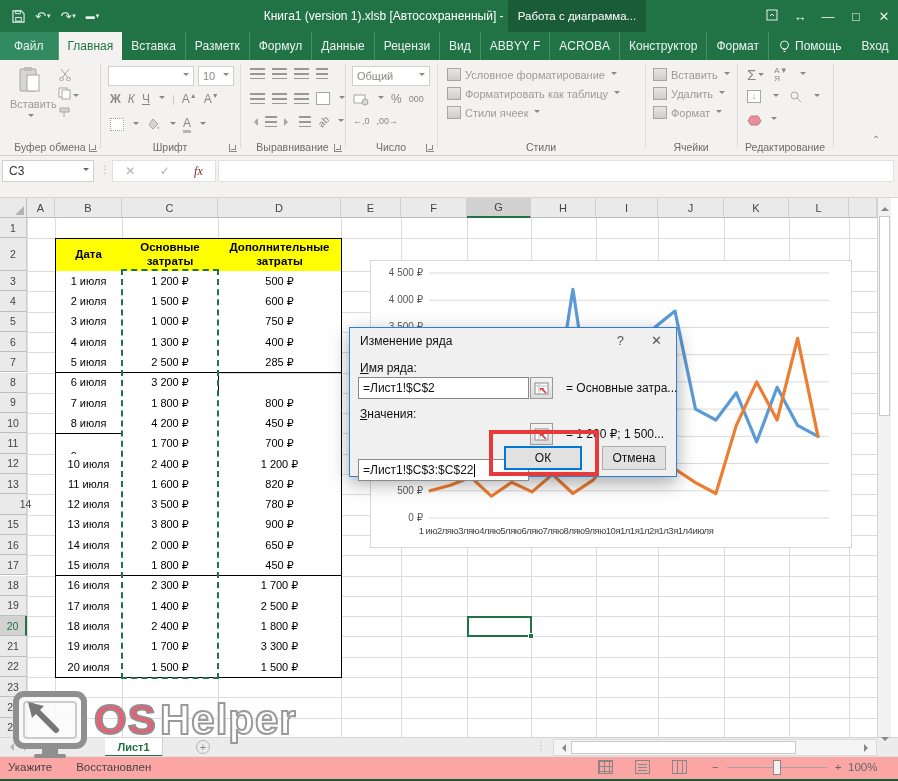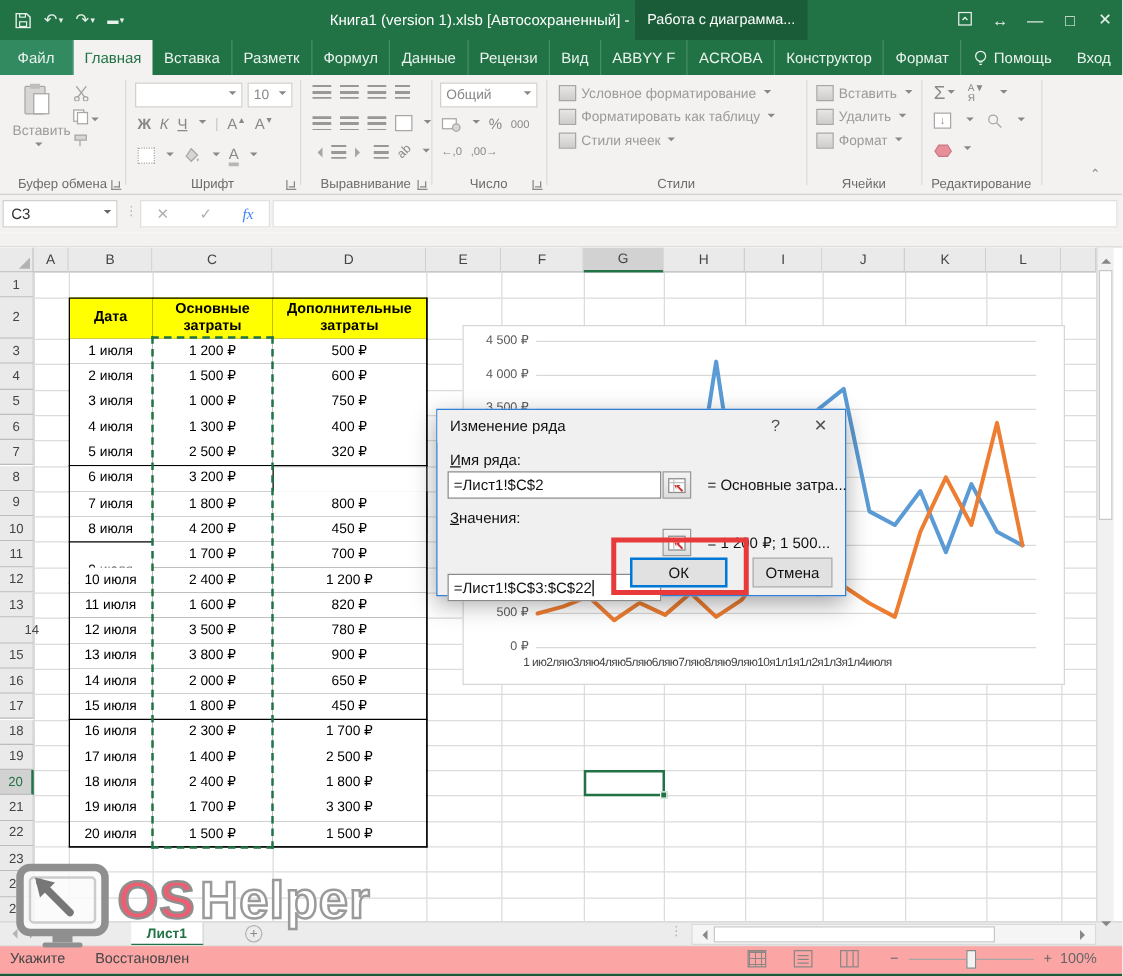--- a/index.html
+++ b/index.html
@@ -39,21 +39,21 @@
   .rrow { position:absolute; display:flex; align-items:center; gap:7px; }
   .menu-row { display:flex; align-items:center; gap:4px; font-size:11px; color:#9d9b99; margin-bottom:6px; white-space:nowrap; }
   .sq { display:inline-block; width:14px; height:13px; border:1px solid #a8a6a4; background:linear-gradient(to bottom,#e8e6e4,#cfcdcb); }
 
   
   .frow { position:absolute; left:0; top:156px; width:898px; height:30px; background:#f3f2f1; }
   .namebox { position:absolute; left:2px; top:4px; width:92px; height:22px; background:#fff; border:1px solid #d2d0ce; display:flex; align-items:center; font-size:12px; color:#333; padding-left:6px; }
   .namebox .car { margin-left:auto; margin-right:4px; border-top-color:#666; }
   .fdots { position:absolute; left:100px; top:8px; color:#b5b3b1; font-size:10px; letter-spacing:0; }
   .fbtns { position:absolute; left:112px; top:4px; width:104px; height:22px; background:#fff; border:1px solid #e2e0de; display:flex; align-items:center; justify-content:space-around; color:#b0aeac; font-size:12px; }
-  .fxi { font-style:italic; font-family:"Liberation Serif","DejaVu Serif",serif; color:#3b82f6; }
+  .fxi { font-style:italic; font-family:"Liberation Serif","DejaVu Serif",serif; color:#7f1d1d; }
   .finput { position:absolute; left:218px; top:4px; width:676px; height:22px; background:#fff; border:1px solid #e2e0de; }
   .gapstrip { position:absolute; left:0; top:186px; width:898px; height:12px; background:#f3f2f1; border-bottom:1px solid #d8d6d4; }
 
   
   #sheet { position:absolute; left:0; top:198px; width:877px; height:539px; background:#fff; overflow:hidden; }
   .colhdr, .rowhdr { position:absolute; background:#eaeaea; color:#444; font-size:11px; display:flex; align-items:center; justify-content:center; border-right:1px solid #cfcfcf; border-bottom:1px solid #bdbdbd; }
   .colhdr.sel { background:#d2d2d2; border-bottom:2px solid var(--green); }
   .rowhdr.sel { background:#d2d2d2; color:var(--green); border-right:2px solid var(--green);text-align:right; }
   .corner { position:absolute; left:0; top:0; width:27px; height:20px; background:#eaeaea; border-right:1px solid #bdbdbd; border-bottom:1px solid #bdbdbd; }
   .corner::after { content:""; position:absolute; right:2px; bottom:2px; border-left:9px solid transparent; border-bottom:9px solid #b5b3b1; }
@@ -555,21 +555,21 @@
       <div class="tcell" style="left: 122px; top: 93.3px; width: 97px; height: 21.3px;">1 500 ₽</div>
       <div class="tcell" style="left: 218px; top: 93.3px; width: 124px; height: 21.3px;">600 ₽</div>
       <div class="tcell" style="left: 55px; top: 113.6px; width: 68px; height: 21.3px;">3 июля</div>
       <div class="tcell" style="left: 122px; top: 113.6px; width: 97px; height: 21.3px;">1 000 ₽</div>
       <div class="tcell" style="left: 218px; top: 113.6px; width: 124px; height: 21.3px;">750 ₽</div>
       <div class="tcell" style="left: 55px; top: 133.9px; width: 68px; height: 21.3px;">4 июля</div>
       <div class="tcell" style="left: 122px; top: 133.9px; width: 97px; height: 21.3px;">1 300 ₽</div>
       <div class="tcell" style="left: 218px; top: 133.9px; width: 124px; height: 21.3px;">400 ₽</div>
       <div class="tcell" style="left: 55px; top: 154.2px; width: 68px; height: 21.3px;">5 июля</div>
       <div class="tcell" style="left: 122px; top: 154.2px; width: 97px; height: 21.3px;">2 500 ₽</div>
-      <div class="tcell" style="left: 218px; top: 154.2px; width: 124px; height: 21.3px;">320 ₽</div>
+      <div class="tcell" style="left: 218px; top: 154.2px; width: 124px; height: 21.3px;">285 ₽</div>
       <div class="tcell" style="left: 55px; top: 174.5px; width: 68px; height: 21.3px;">6 июля</div>
       <div class="tcell" style="left: 122px; top: 174.5px; width: 97px; height: 21.3px;">3 200 ₽</div>
       <div class="tcell" style="left: 218px; top: 174.5px; width: 124px; height: 21.3px; margin-top: 32px;">480 ₽</div>
       <div class="tcell" style="left: 55px; top: 194.8px; width: 68px; height: 21.3px;">7 июля</div>
       <div class="tcell" style="left: 122px; top: 194.8px; width: 97px; height: 21.3px;">1 800 ₽</div>
       <div class="tcell" style="left: 218px; top: 194.8px; width: 124px; height: 21.3px;">800 ₽</div>
       <div class="tcell" style="left: 55px; top: 215.1px; width: 68px; height: 21.3px;">8 июля</div>
       <div class="tcell" style="left: 122px; top: 215.1px; width: 97px; height: 21.3px;">4 200 ₽</div>
       <div class="tcell" style="left: 218px; top: 215.1px; width: 124px; height: 21.3px;">450 ₽</div>
       <div class="tcell" style="left: 55px; top: 248px; width: 68px; height: 21.3px;">9 июля</div>

